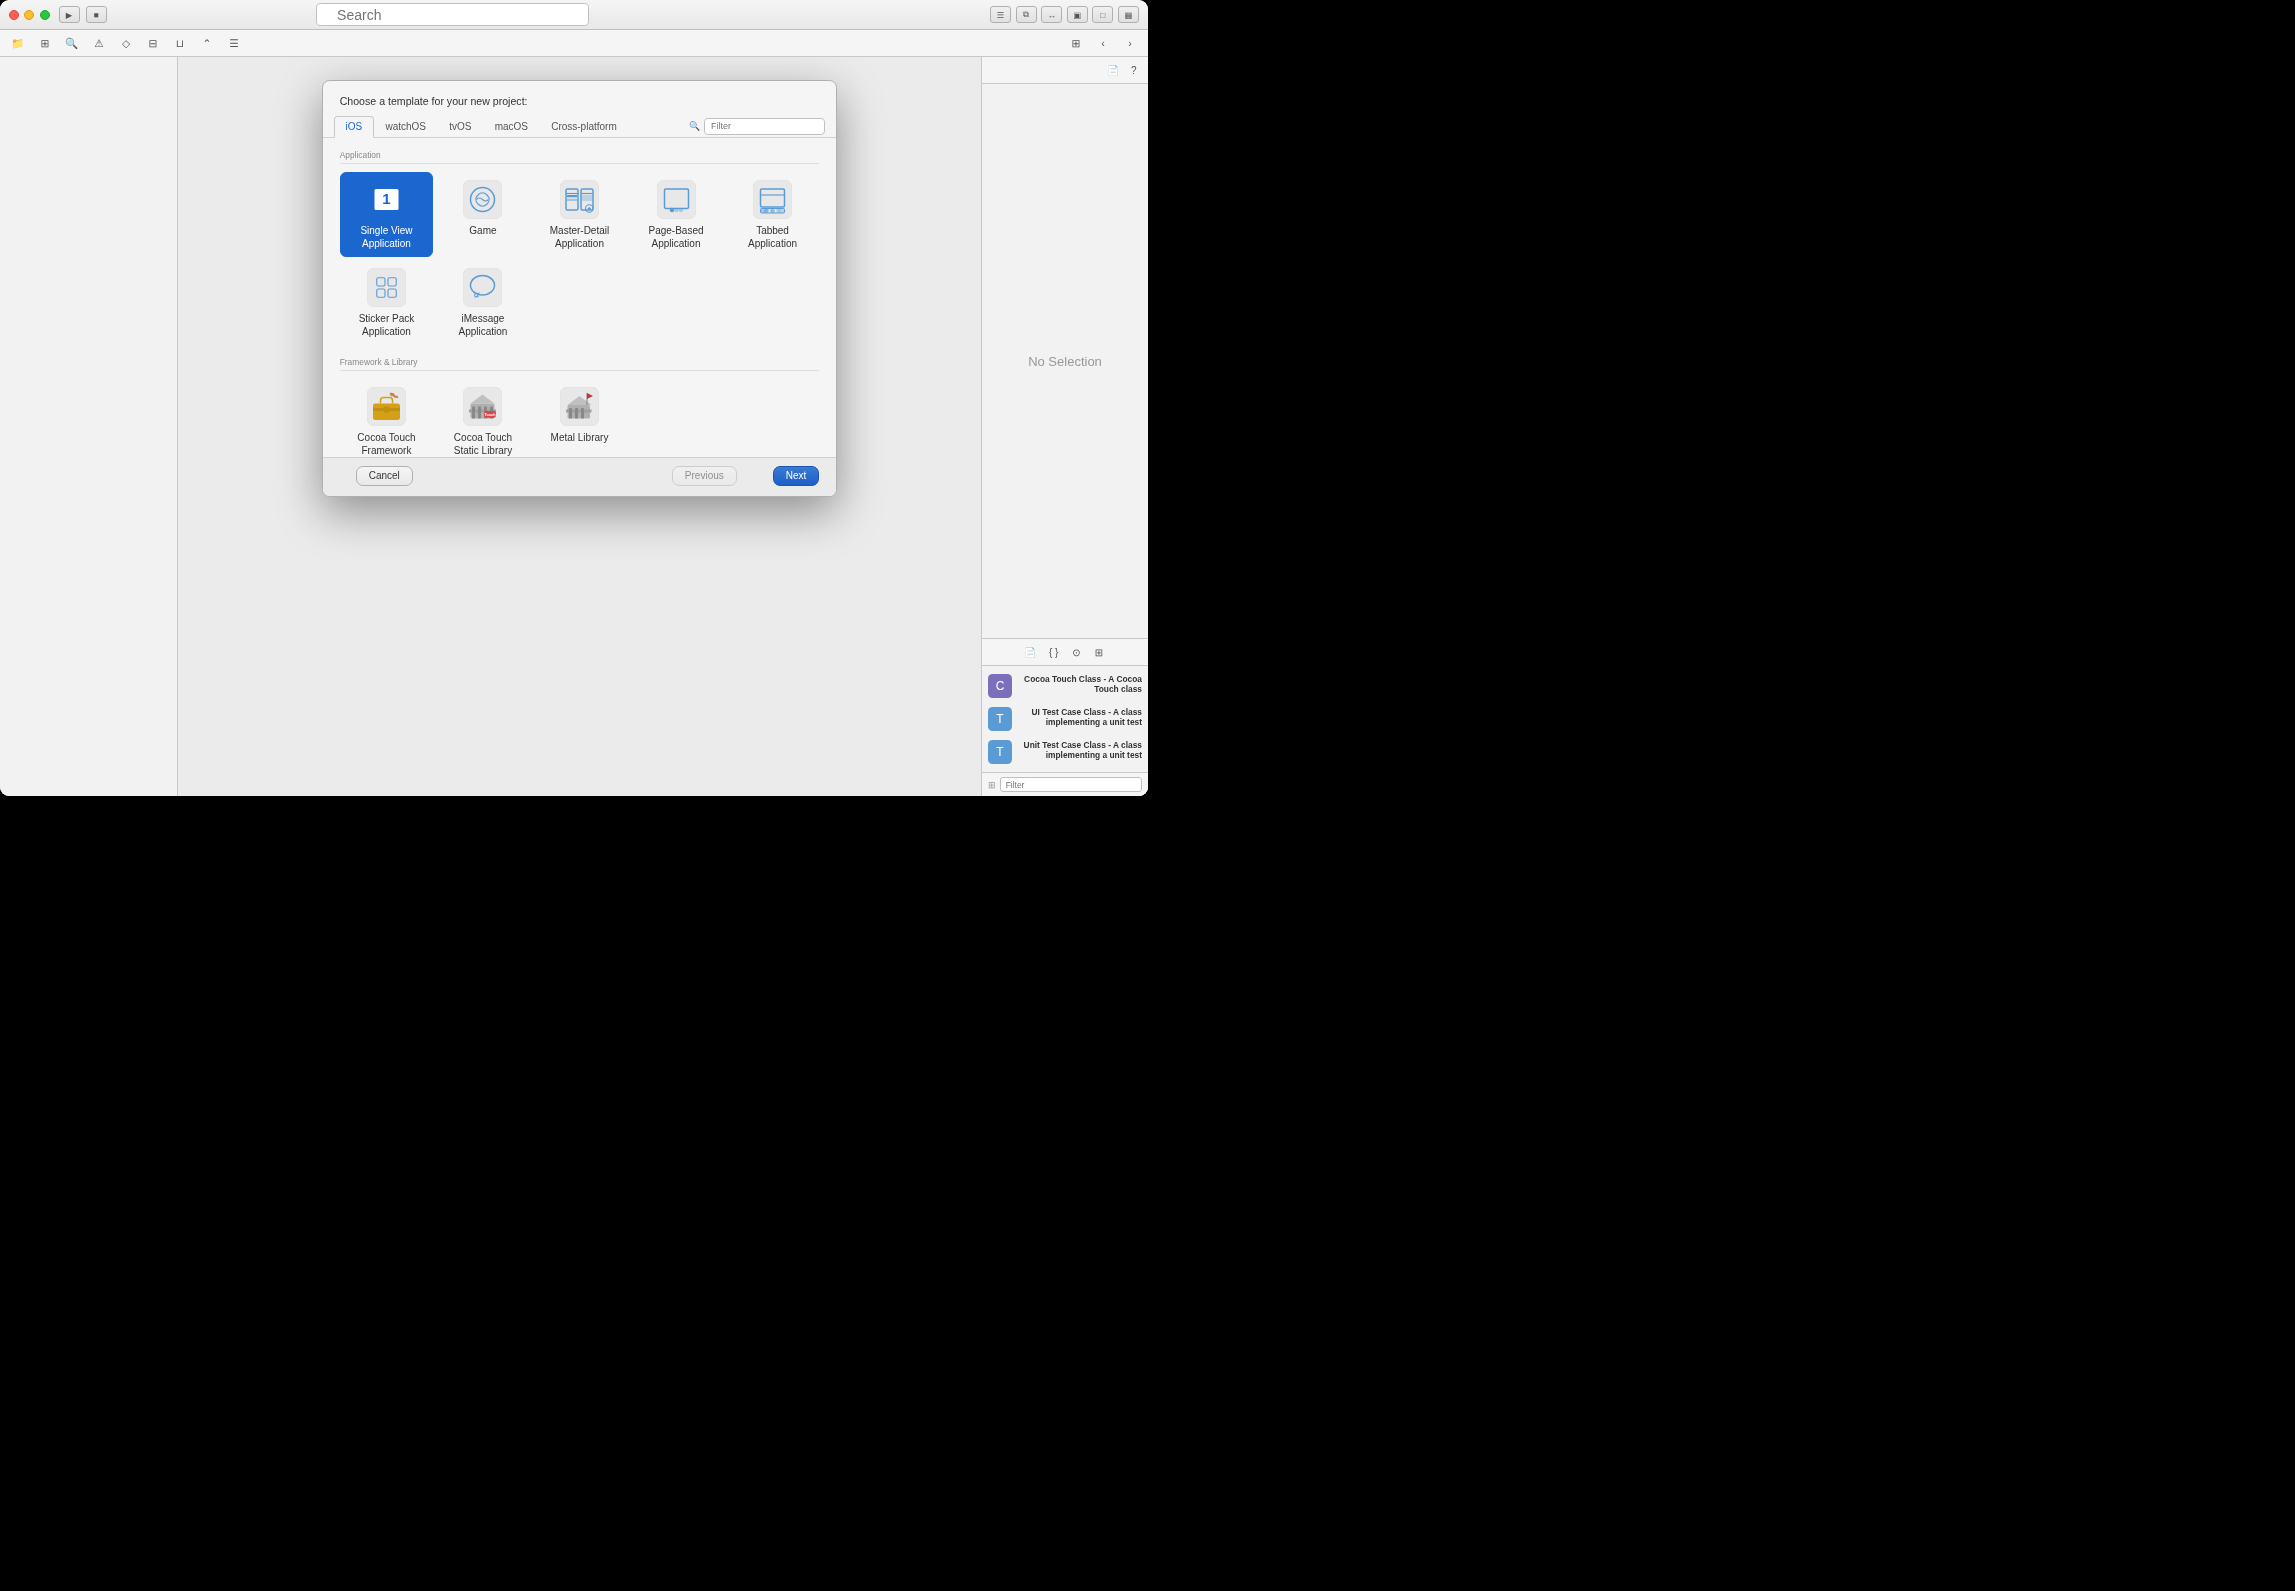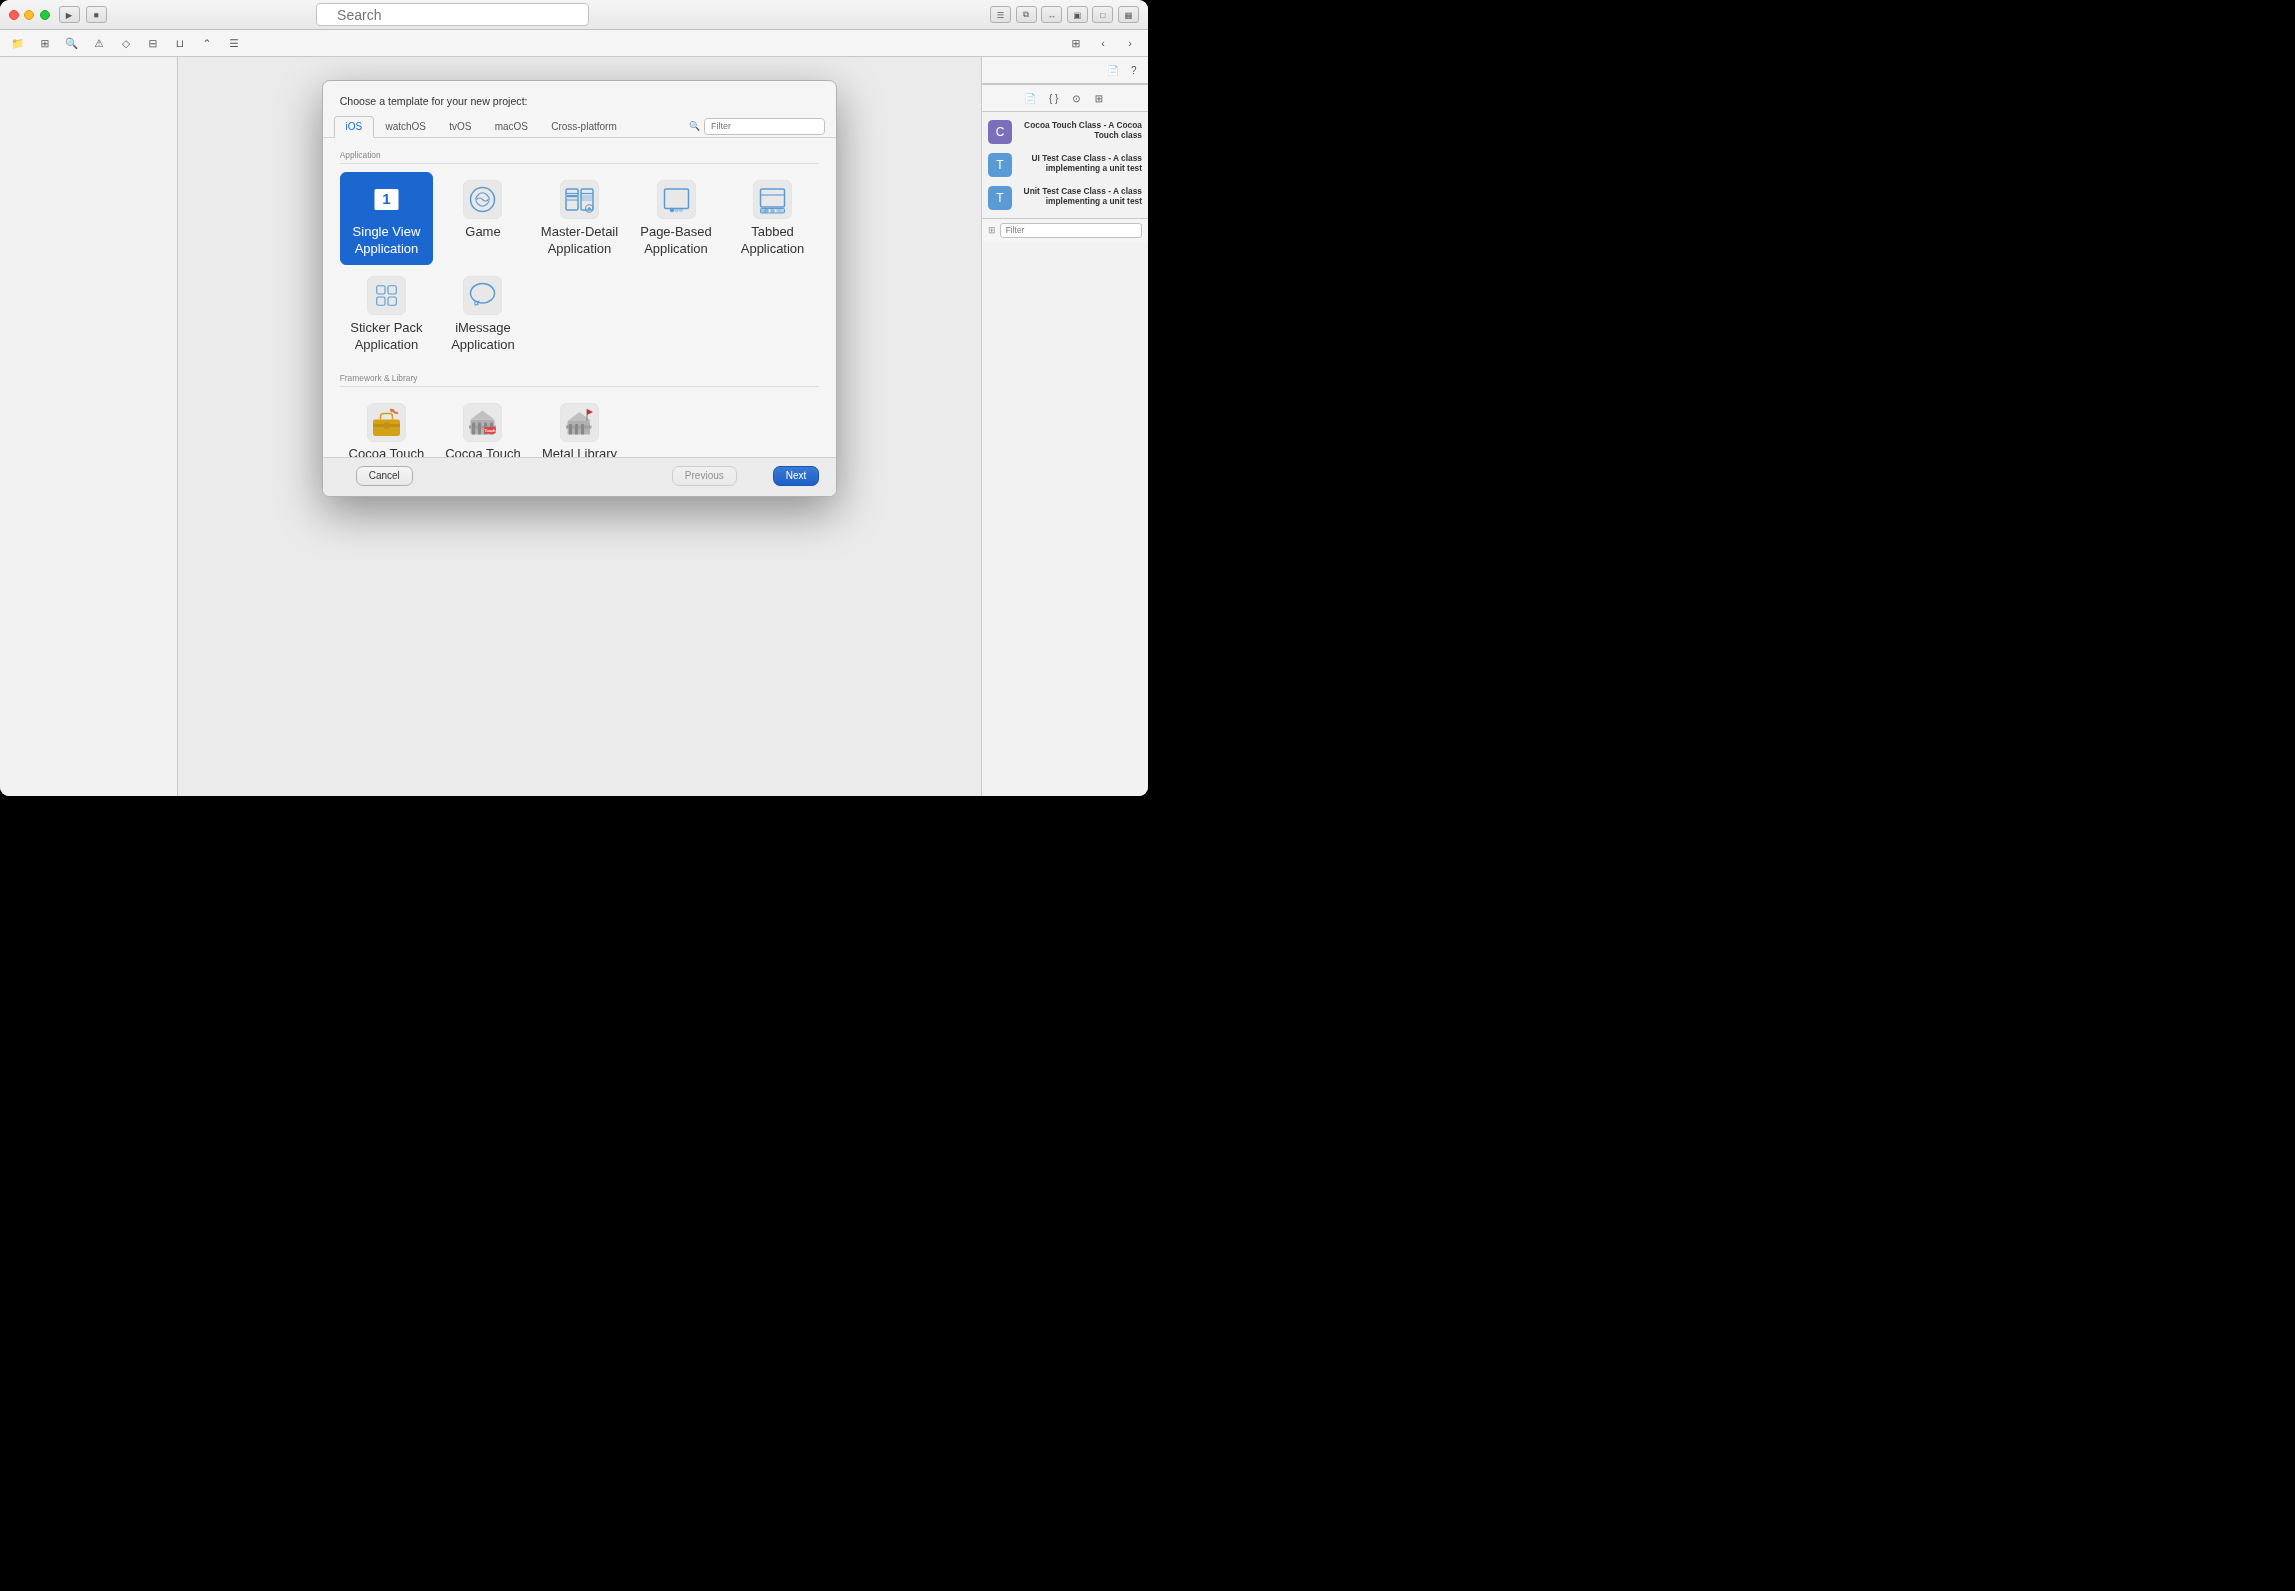--- a/index.html
+++ b/index.html
@@ -341,21 +341,21 @@
     .template-item.selected .template-label { color: white; }
     .template-icon {
       width: 39px;
       height: 39px;
       margin-bottom: 4.6px;
       display: flex;
       align-items: center;
       justify-content: center;
     }
     .template-label {
-      font-size: 13px;
+      font-size: 10px;
       color: #333;
       text-align: center;
       line-height: 1.3;
     }
 
     .modal-footer {
       display: flex;
       align-items: center;
       justify-content: space-between;
       padding: 7.6px 16.7px 10.6px;
@@ -632,20 +632,23 @@
         </div>
       </div>
     </div>
 
     <div class="utility">
       <div class="utility-toolbar">
         <div class="utility-icon">📄</div>
         <div class="utility-icon">?</div>
       </div>
 
+      <div class="no-selection-area">
+        <span>No Selection</span>
+      </div>
 
       <div style="border-top: 0.8px solid #c8c8c8;">
         <div class="utility-tab-icons">
           <div class="utility-icon">📄</div>
           <div class="utility-icon">{ }</div>
           <div class="utility-icon">⊙</div>
           <div class="utility-icon">⊞</div>
         </div>
         <div class="library-list">
 

